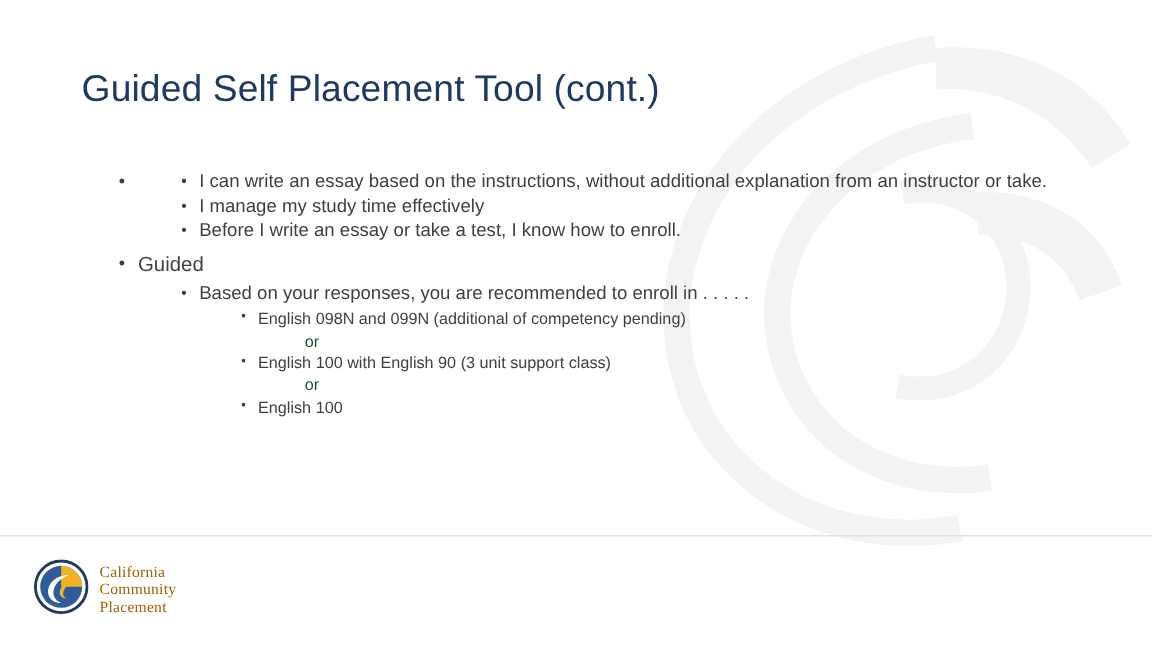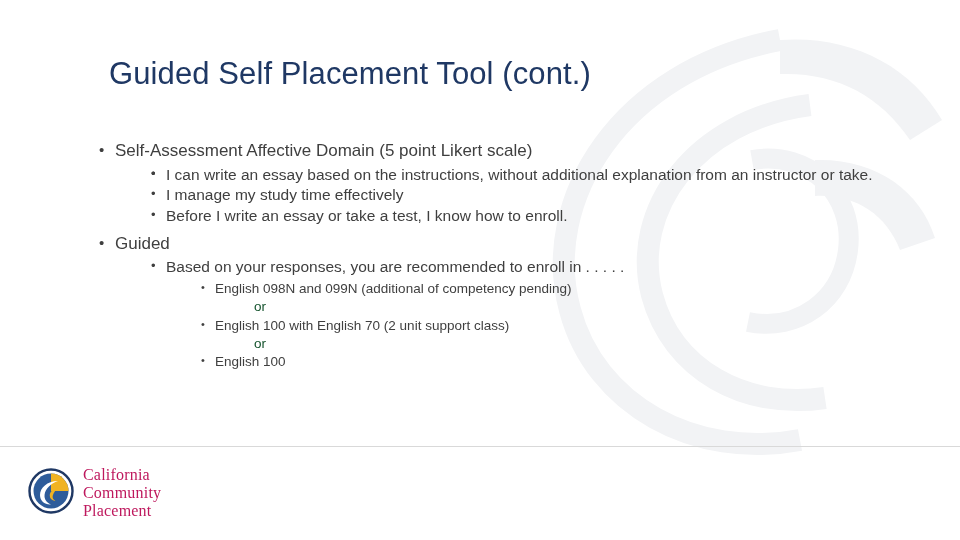--- a/index.html
+++ b/index.html
@@ -35,21 +35,20 @@
   .title {
     position: absolute;
     left: 68px;
     top: 55px;
     width: 830px;
     color: #1f3864;
     font-size: 31px;
     line-height: 1.2;
     font-weight: normal;
     letter-spacing: .1px;
-    margin-left: 41px;
   }
 
   .body {
     position: absolute;
     left: 96px;
     top: 140px;
     width: 790px;
     color: #404040;
   }
 
@@ -122,23 +121,23 @@
 
   .logo {
     position: absolute;
     left: 28px;
     top: 466px;
     display: flex;
     align-items: center;
     gap: 9px;
   }
   .logo-text {
-    color: #be185d;
+    color: #a16207;
     font-family: "Liberation Serif", serif;
-    font-size: 16px;
+    font-size: 13px;
     line-height: 1.12;
     letter-spacing: .2px;
   }
 </style>
 </head>
 <body>
 
 <div class="slide">
 
   <div class="watermark">
@@ -155,21 +154,20 @@
     </svg>
   </div>
 
   <div class="title">Guided Self Placement Tool (cont.)</div>
 
   <div class="body">
     <ul class="lvl1">
 
       <li>
         <span class="bullet">•</span>
-        <span>Self-Assessment Affective Domain (5 point Likert scale)</span>
         <ul class="lvl2">
           <li>
             <span class="bullet">•</span>
           </li>
           <li>
             <span class="bullet">•</span>
             <span>I can write an essay based on the instructions, without additional explanation from an instructor or take.</span>
           </li>
           <li>
             <span class="bullet">•</span>
@@ -190,21 +188,21 @@
             <span class="bullet">•</span>
             <span>Based on your responses, you are recommended to enroll in . . . . .</span>
             <ul class="lvl3">
               <li>
                 <span class="bullet">•</span>
                 <span>English 098N and 099N (additional of competency pending)</span>
               </li>
               <li class="or-line" style="padding-left:0;">or</li>
               <li>
                 <span class="bullet">•</span>
-                <span>English 100 with English 70 (2 unit support class)</span>
+                <span>English 100 with English 90 (3 unit support class)</span>
               </li>
               <li class="or-line" style="padding-left:0;">or</li>
               <li>
                 <span class="bullet">•</span>
                 <span>English 100</span>
               </li>
             </ul>
           </li>
         </ul>
       </li>

